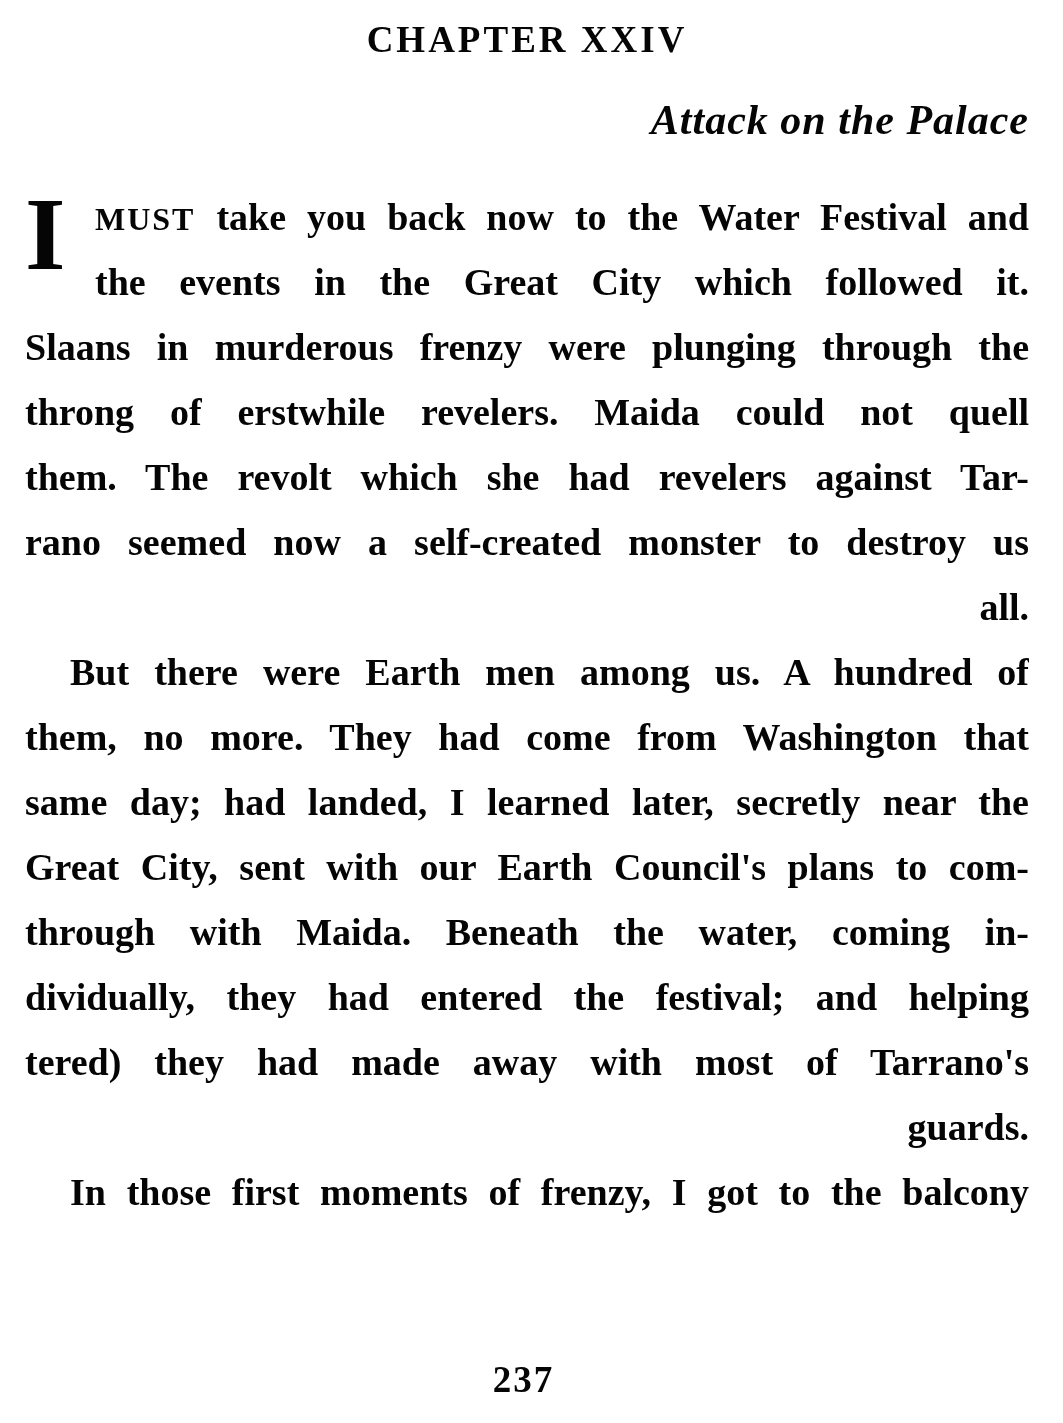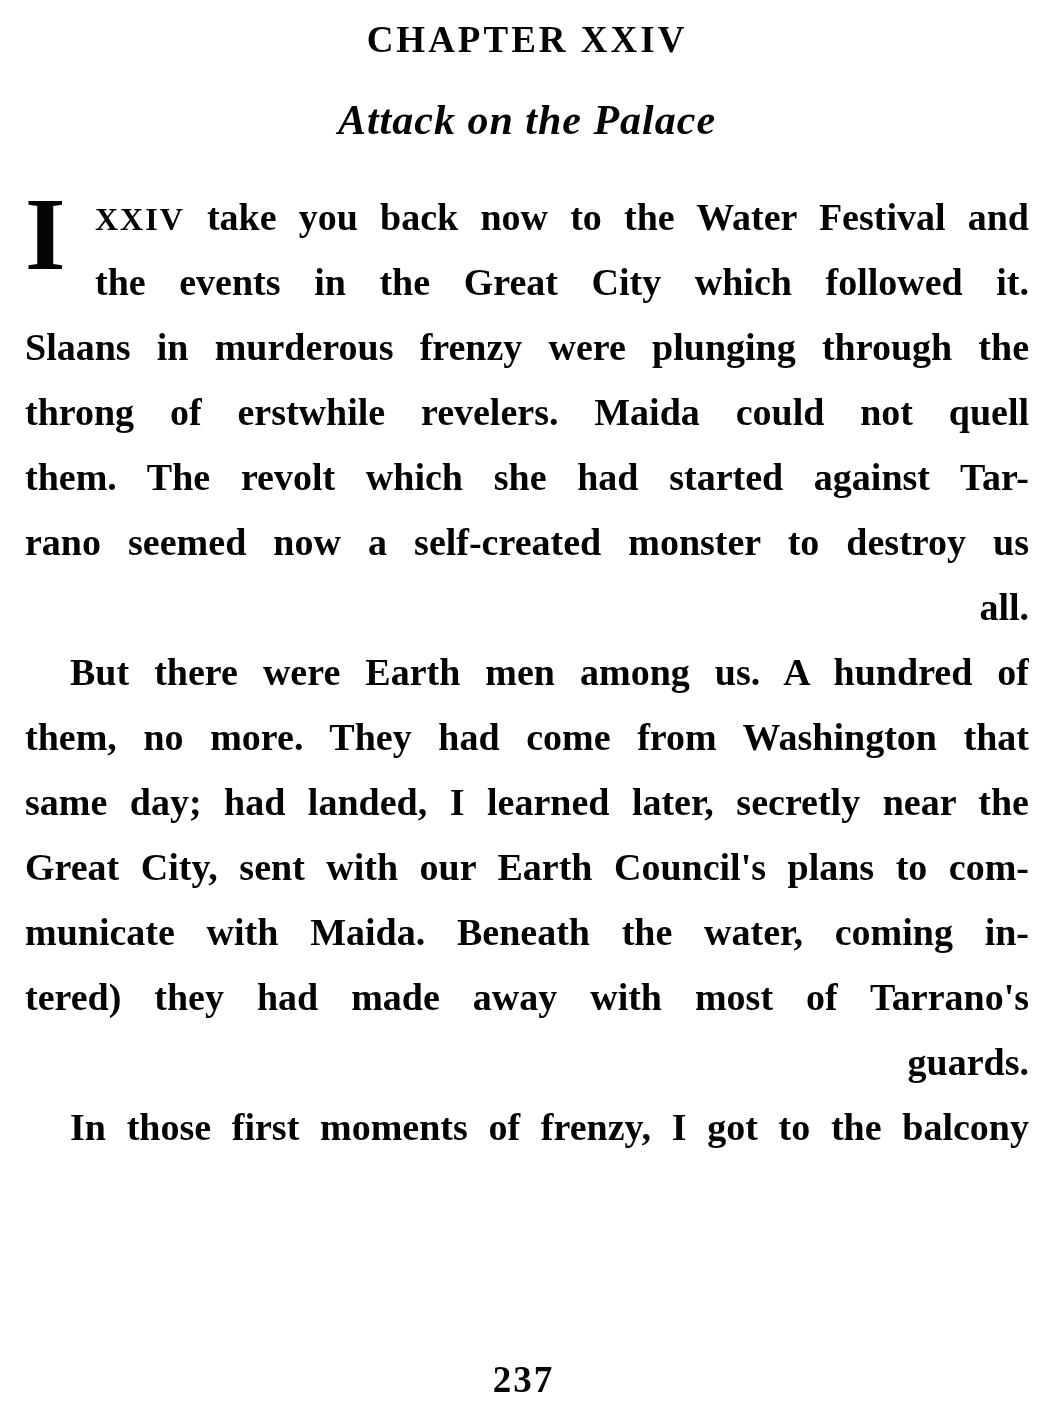--- a/index.html
+++ b/index.html
@@ -25,21 +25,21 @@
     line-height: 40px;
     text-align: center;
     font-size: 37px;
     font-weight: 700;
     letter-spacing: 3px;
   }
   .chapter-title {
     margin: 35px 0 0 0;
     height: 50px;
     line-height: 50px;
-    text-align: center;
+    text-align: right;
     font-size: 42px;
     font-weight: 700;
     font-style: italic;
     letter-spacing: 1px;
   }
   .body-text {
     margin-top: 40px;
     font-size: 38px;
     font-weight: 700;
   }
@@ -104,35 +104,36 @@
 <div class="page">
 
   <h1 class="chapter-heading">CHAPTER XXIV</h1>
 
   <h2 class="chapter-title">Attack on the Palace</h2>
 
   <div class="body-text">
 
     <div class="para">
       <span class="drop-cap">I</span>
-      <div class="line dropcap-clear"><span class="smallcaps">XXIV</span><span> take you back now to the Water Festival and</span></div>
+      <div class="line dropcap-clear"><span class="smallcaps">MUST</span><span> take you back now to the Water Festival and</span></div>
       <div class="line dropcap-clear">the events in the Great City which followed it.</div>
       <div class="line"><span class="italic">Slaans</span><span> in murderous frenzy were plunging through the</span></div>
       <div class="line">throng of erstwhile revelers.  Maida could not quell</div>
-      <div class="line">them.  The revolt which she had started against Tar-</div>
+      <div class="line">them.  The revolt which she had revelers against Tar-</div>
       <div class="line">rano seemed now a self-created monster to destroy us</div>
       <div class="line lastline">all.</div>
     </div>
 
     <div class="para">
       <div class="line indent">But there were Earth men among us.  A hundred of</div>
       <div class="line">them, no more.  They had come from Washington that</div>
       <div class="line">same day; had landed, I learned later, secretly near the</div>
       <div class="line">Great City, sent with our Earth Council's plans to com-</div>
-      <div class="line">municate with Maida.  Beneath the water, coming in-</div>
+      <div class="line">through with Maida.  Beneath the water, coming in-</div>
+      <div class="line">dividually, they had entered the festival; and helping</div>
       <div class="line">tered) they had made away with most of Tarrano's</div>
       <div class="line lastline">guards.</div>
     </div>
 
     <div class="para">
       <div class="line indent">In those first moments of frenzy, I got to the balcony</div>
     </div>
 
   </div>
 

